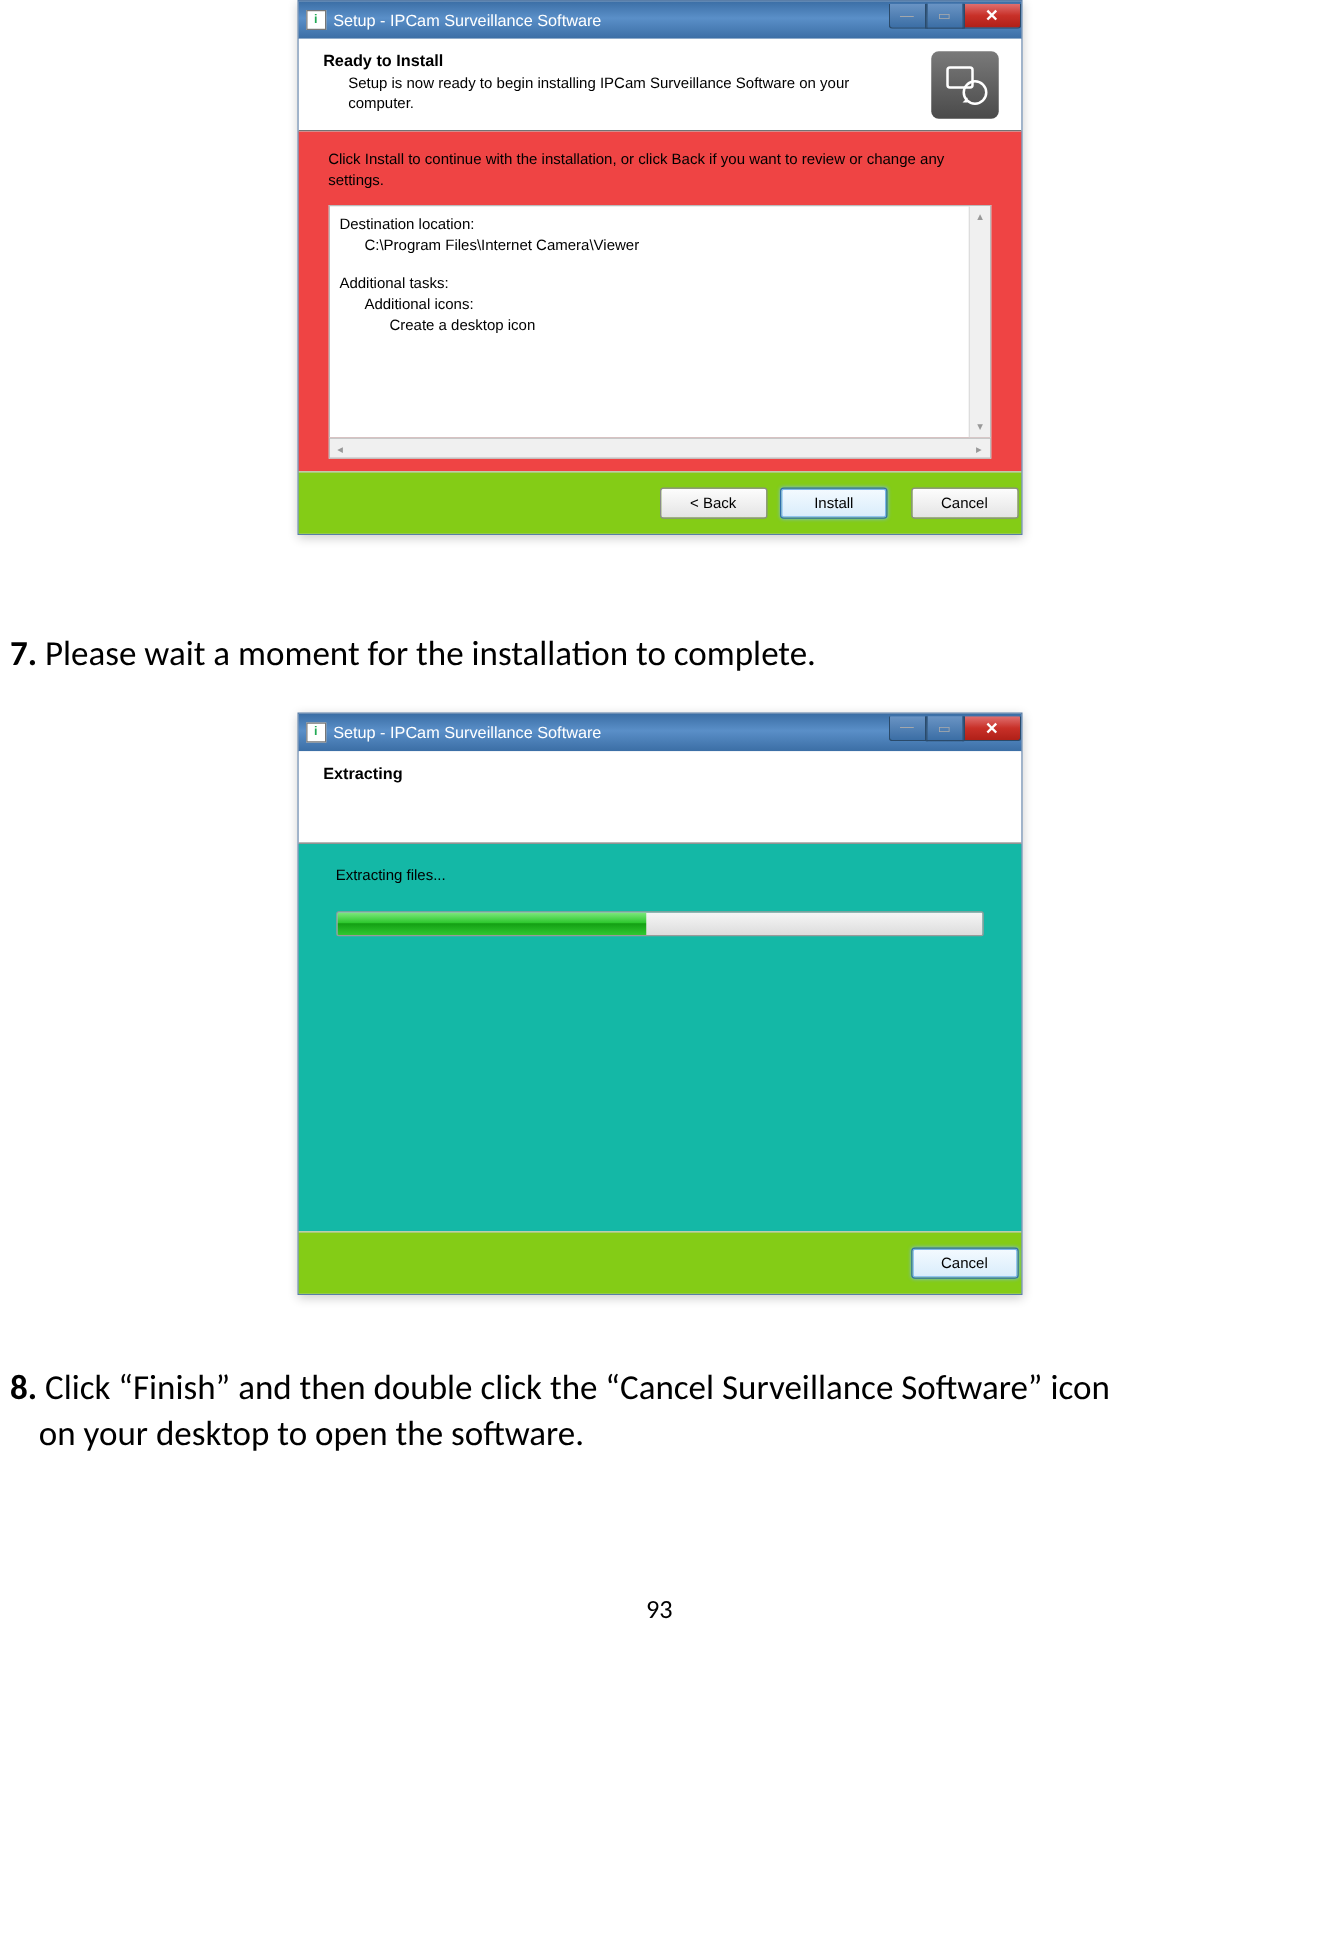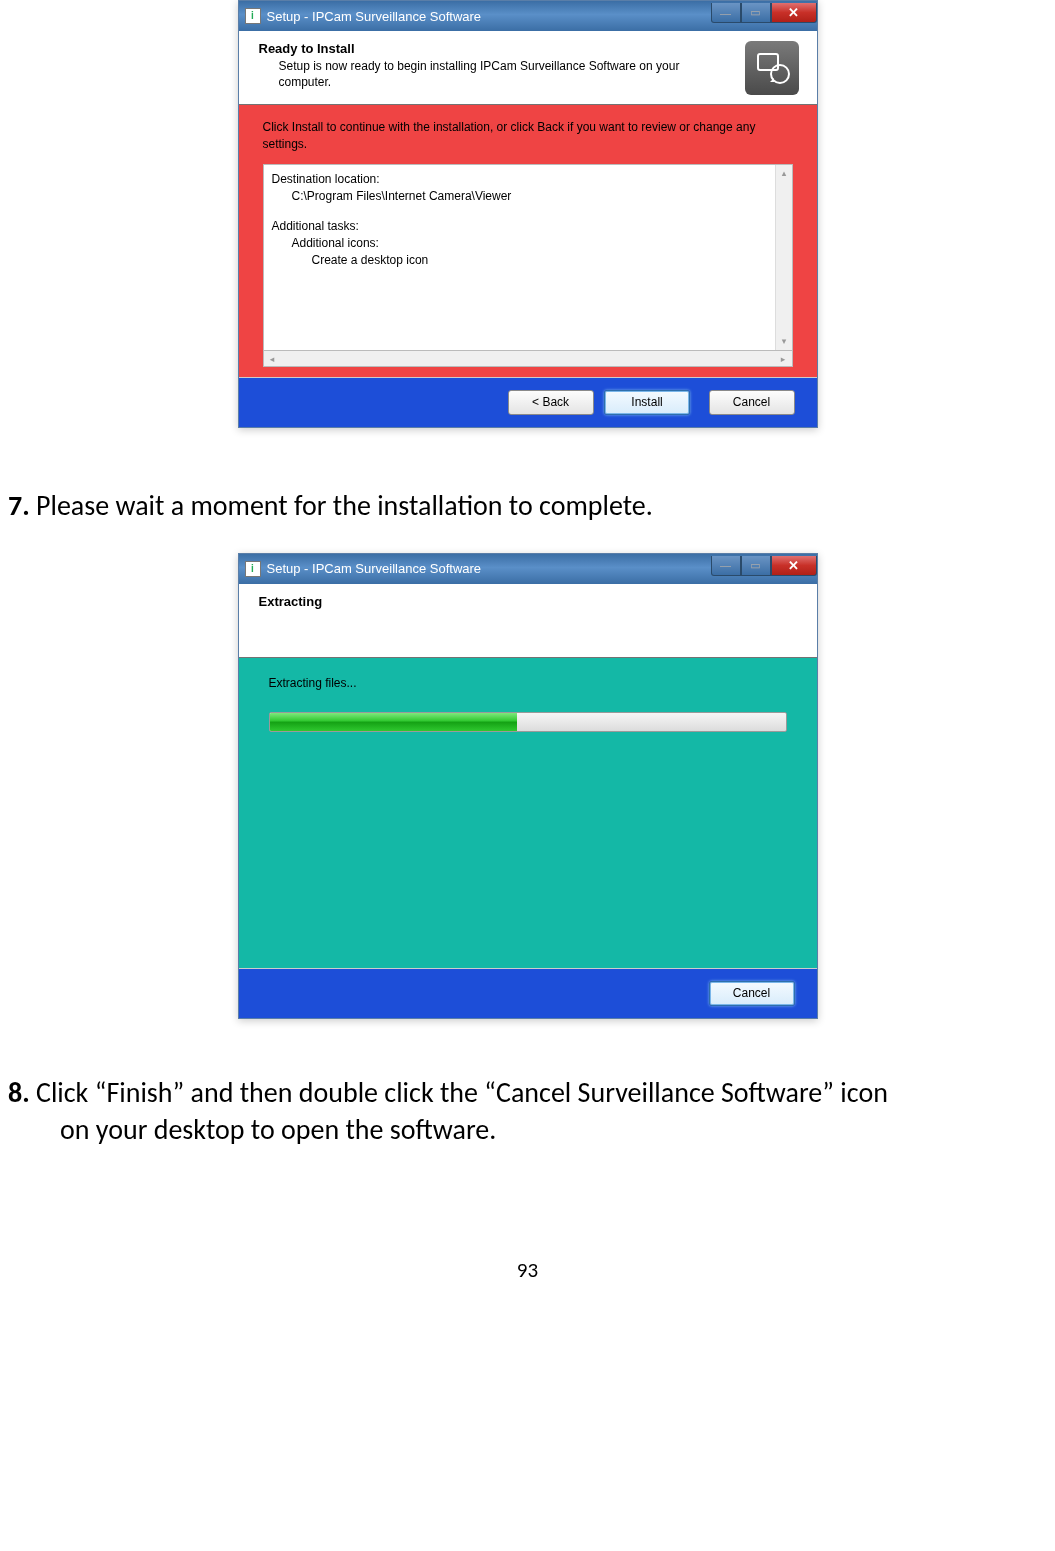--- a/index.html
+++ b/index.html
@@ -23,21 +23,21 @@
     font-size: 28px;
     font-family: Calibri, sans-serif;
   }
   .step-text {
     font-size: 28px;
     font-family: Calibri, sans-serif;
   }
   .step-cont {
     font-size: 28px;
     font-family: Calibri, sans-serif;
-    margin-left: 52px;
+    margin-left: 23px;
     margin-top: 2px;
   }
   .win {
     width: 580px;
     margin: 0 auto;
     border: 1px solid #5a7ea8;
     background: #f0f0f0;
     box-shadow: 0 2px 8px rgba(0,0,0,0.2);
   }
   .titlebar {
@@ -175,23 +175,23 @@
     font-size: 9px;
     text-align: center;
     line-height: 13px;
     color: #999;
   }
   .hscroll .lt { left: 2px; }
   .hscroll .rt { right: 2px; }
   .indent1 { padding-left: 20px; }
   .indent2 { padding-left: 40px; }
   .footer-panel {
-    background: #1d4ed8;
+    background: #84cc16;
     border-top: 1px solid #ccc;
-    padding: 12px 22px;
+    padding: 12px 2px;
     text-align: right;
   }
   .btn {
     display: inline-block;
     min-width: 86px;
     height: 25px;
     line-height: 23px;
     font-size: 12px;
     text-align: center;
     background: linear-gradient(to bottom, #fdfdfd, #e4e4e4);
@@ -282,21 +282,21 @@
         <div class="arr rt">▸</div>
       </div>
     </div>
     <div class="footer-panel">
       <span class="btn">&lt; Back</span>
       <span class="btn default">Install</span>
       <span class="btn" style="margin-left:14px;">Cancel</span>
     </div>
   </div>
 
-  <div class="step" style="margin-top:60px;">
+  <div class="step" style="margin-top:77px;">
     <span class="step-num">7.</span><span class="step-text"> Please wait a moment for the installation to complete.</span>
   </div>
 
   <div class="win" style="margin-top:30px;">
     <div class="titlebar">
       <div class="titlebar-icon">i</div>
       <div class="titlebar-text">Setup - IPCam Surveillance Software</div>
       <div class="winbtns">
         <div class="winbtn min">—</div>
         <div class="winbtn max">▭</div>

